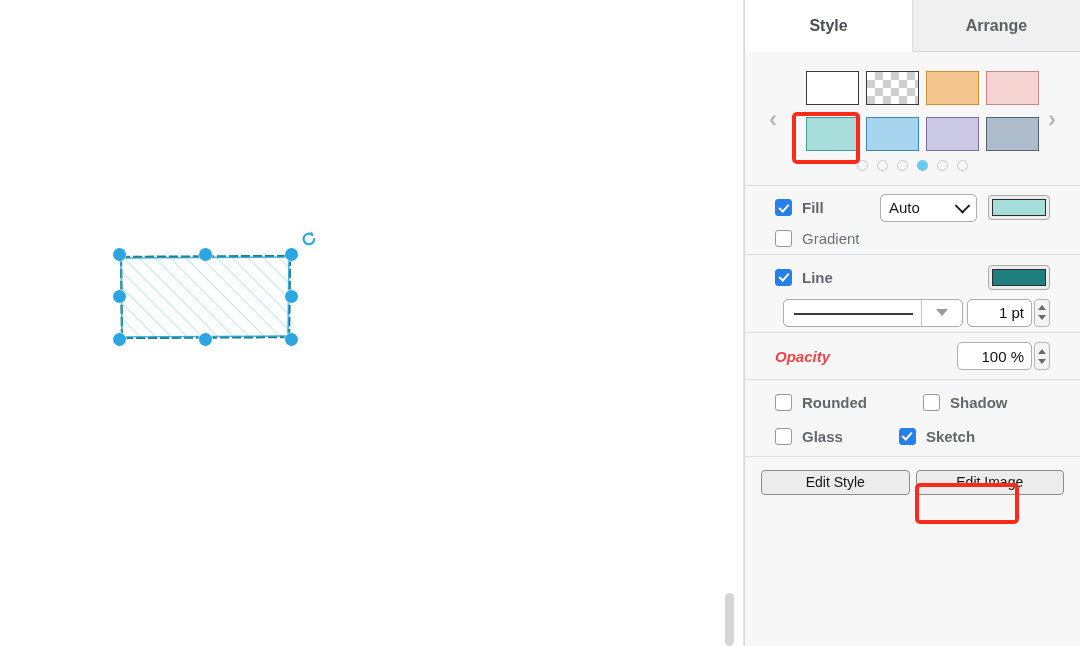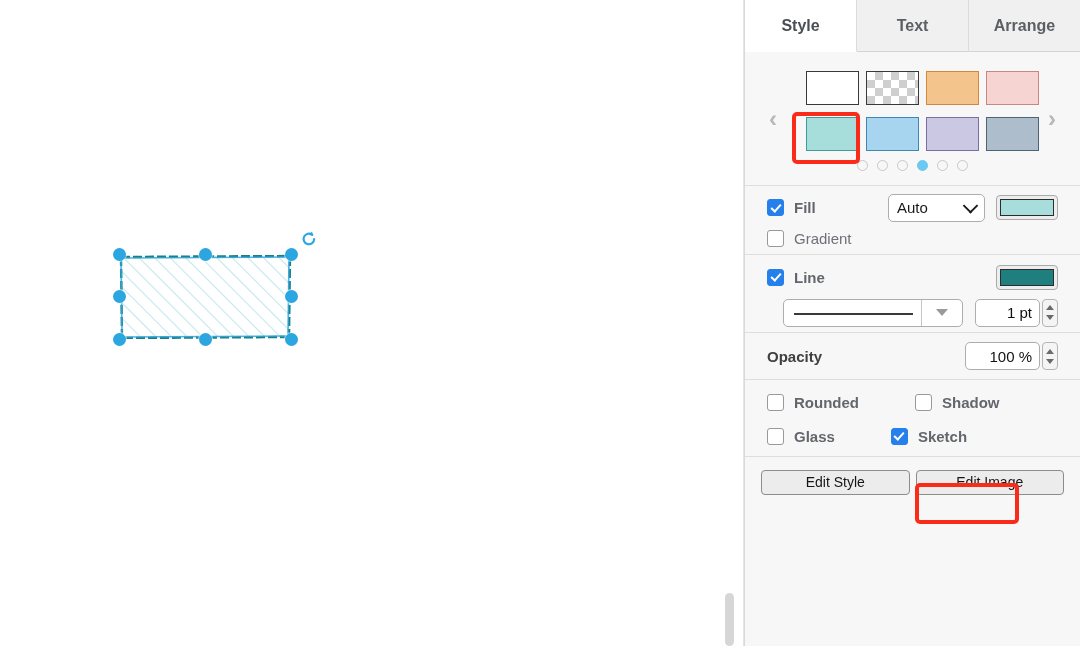--- a/index.html
+++ b/index.html
@@ -104,21 +104,21 @@
   }
   .dots{
     position:absolute;left:0;right:0;top:108px;
     display:flex;justify-content:center;gap:9px;
   }
   .dot{width:11px;height:11px;border-radius:50%;border:1.5px solid #c9c9c9;box-sizing:border-box;background:transparent;}
   .dot.on{background:#6cc9f0;border-color:#6cc9f0;}
 
   
   .section{border-bottom:1px solid #dedede;background:#f7f7f7;}
-  .row{display:flex;align-items:center;padding:0 22px;box-sizing:border-box;}
+  .row{display:flex;align-items:center;padding:0 30px;box-sizing:border-box;}
 
   .cb{
     width:17px;height:17px;border-radius:3px;box-sizing:border-box;
     border:1.5px solid #999;background:#fff;flex:0 0 auto;
     display:flex;align-items:center;justify-content:center;
   }
   .cb.on{background:#2680ec;border-color:#2680ec;}
   .cb.on::after{
     content:"";display:block;width:4px;height:8px;margin-top:-2px;
     border:solid #fff;border-width:0 2.2px 2.2px 0;transform:rotate(42deg);
@@ -173,21 +173,21 @@
     width:16px;height:28px;margin-left:2px;
     border:1px solid #b5b5b5;border-radius:4px;background:#f4f4f4;
     box-sizing:border-box;display:flex;flex-direction:column;
     align-items:center;justify-content:space-around;padding:3px 0;
   }
   .stepper .up,.stepper .dn{width:0;height:0;border-left:4px solid transparent;border-right:4px solid transparent;}
   .stepper .up{border-bottom:5px solid #6a6a6a;}
   .stepper .dn{border-top:5px solid #6a6a6a;}
 
   .lbl-plain{font-size:15px;color:#6e7277;}
-  .sec-title{font-size:15px;font-weight:bold;color:#404040;}
+  .sec-title{font-size:15px;font-weight:bold;color:#ef4444;font-style:italic;}
 
   
   .btnarea{padding:13px 16px 0 16px;}
   .btnrow{display:flex;gap:6px;margin-bottom:6px;}
   .btn{
     flex:1;height:25px;line-height:23px;text-align:center;
     background:#ececec;border:1px solid #8c8c8c;border-radius:4px;
     font-size:14px;color:#151515;box-sizing:border-box;cursor:default;
   }
 </style>
@@ -239,23 +239,20 @@
     <div class="canvas-edge"></div>
   </div>
 
   <div class="panel">
 
     <div class="tabs">
       <div class="tab active">
           <span>Style</span>
         </div>
       <div class="tab">
-          <span>Text</span>
-        </div>
-      <div class="tab">
           <span>Arrange</span>
         </div>
     </div>
 
     <div class="gallery">
       <div class="gal-arrow left">‹</div>
       <div class="gal-arrow right">›</div>
 
       <div class="swatch-grid">
         <div class="sw-cell">

